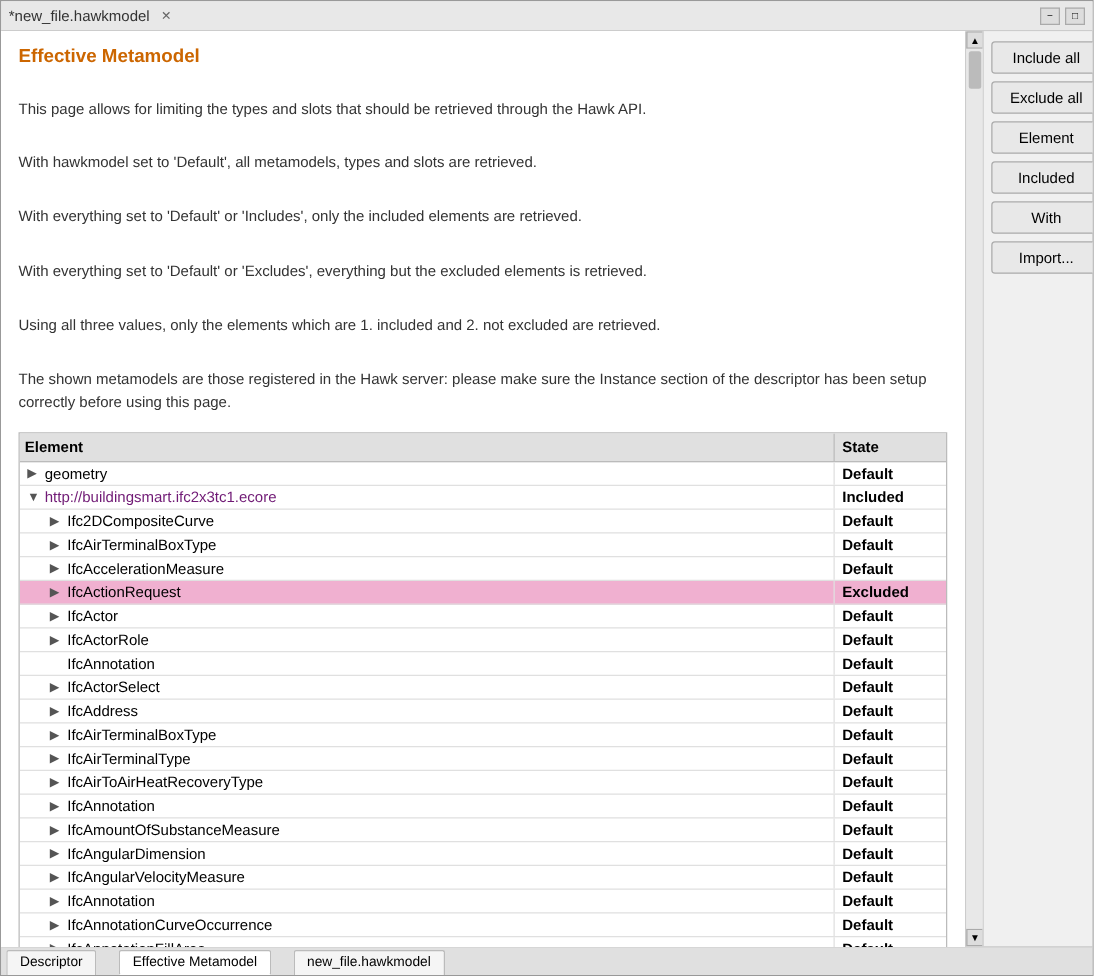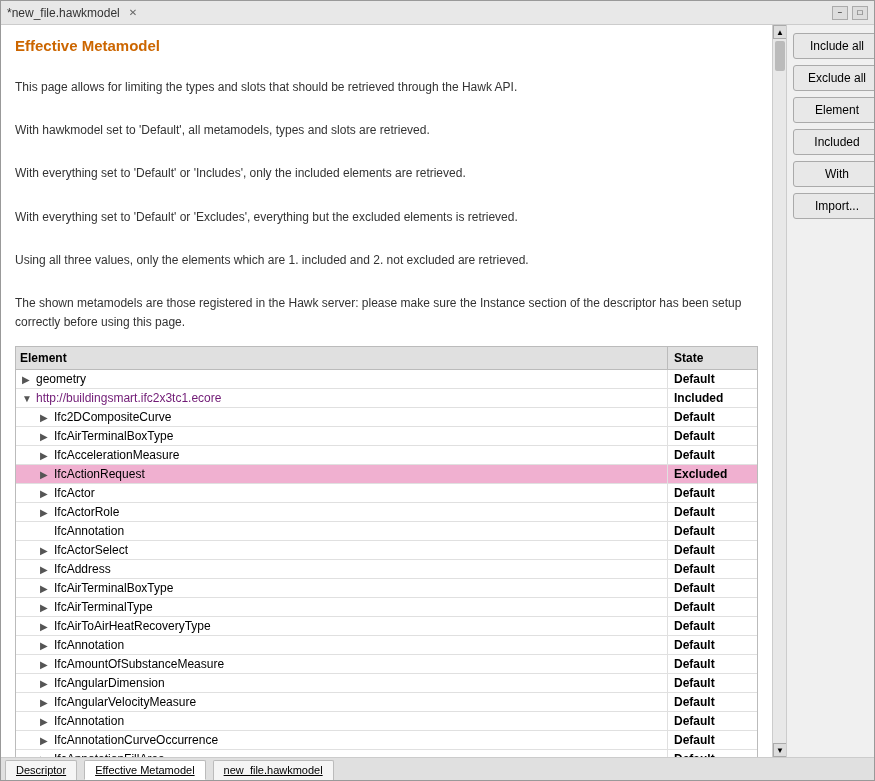--- a/index.html
+++ b/index.html
@@ -176,23 +176,22 @@
       border-top: 1px solid #ccc;
       padding: 2px 4px 0;
     }
     .tab {
       padding: 3px 10px;
       font-size: 11px;
       border: 1px solid #bbb;
       border-bottom: none;
       background: #f5f5f5;
       cursor: pointer;
-      margin-right: 7px;
+      margin-right: 18px;
       border-radius: 2px 2px 0 0;
-      text-decoration: underline;
     }
     .tab.active {
       background: white;
       border-bottom: 1px solid white;
     }
     .scrollbar-area {
       width: 14px;
       background: #e8e8e8;
       border-left: 1px solid #ccc;
       display: flex;

